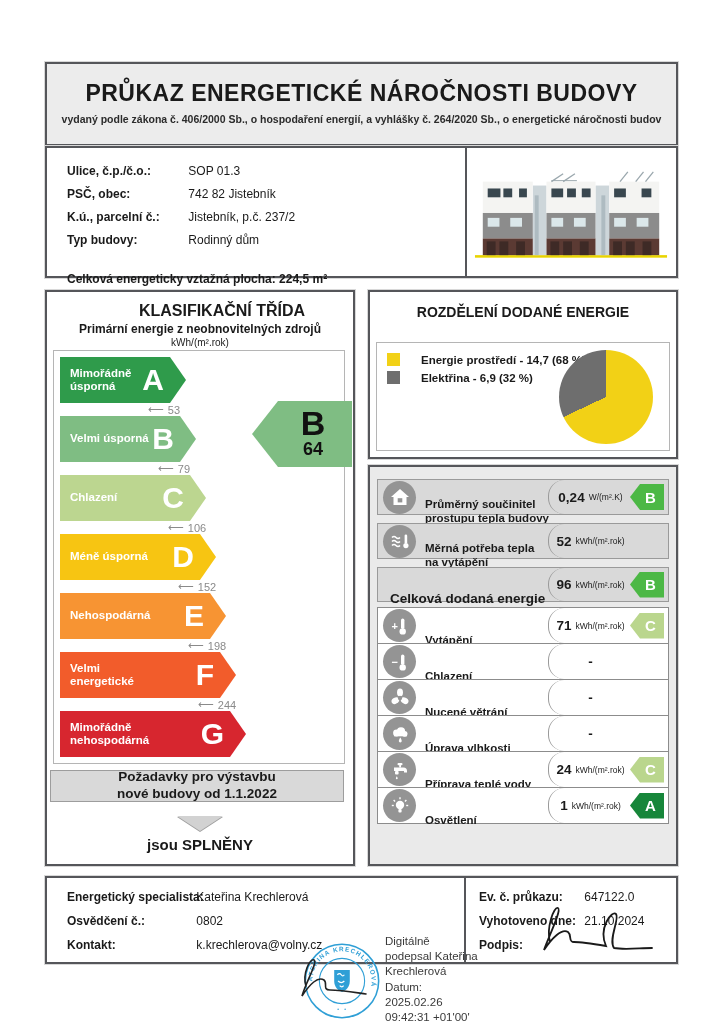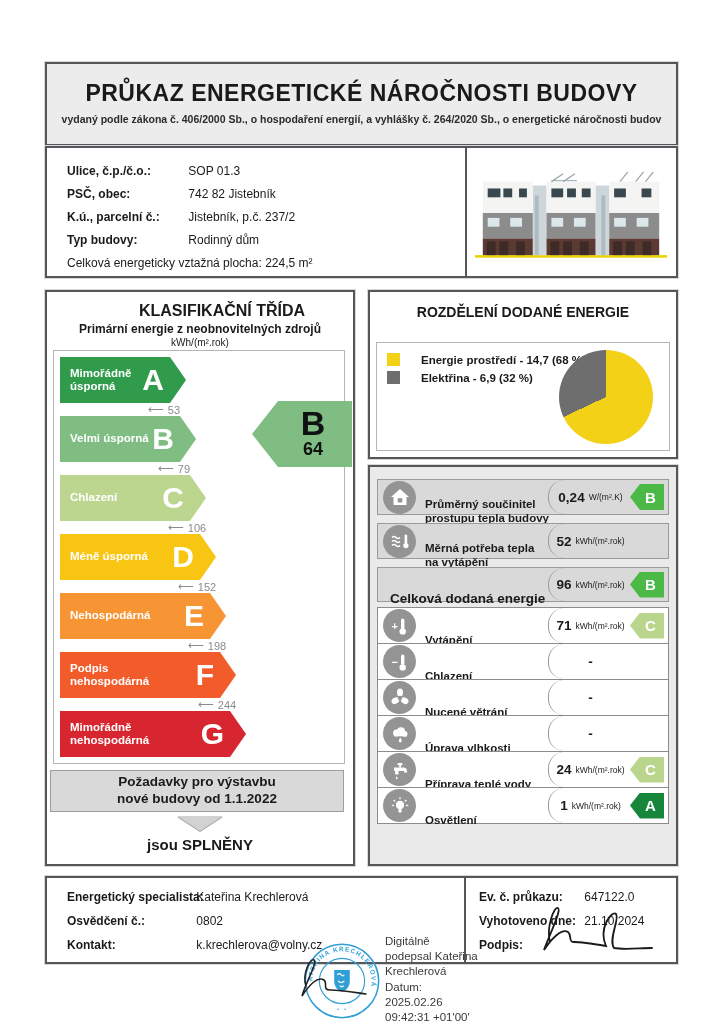--- a/index.html
+++ b/index.html
@@ -36,21 +36,21 @@
   .b-e{width:166px;background:#f79433}.b-f{width:176px;background:#f25c2b}
   .b-g{width:186px;background:#d7262f}
   .t-0{margin-left:88px}.t-1{margin-left:98px}.t-2{margin-left:108px}
   .t-3{margin-left:118px}.t-4{margin-left:128px}.t-5{margin-left:138px}
   .rating{position:absolute;left:198px;top:50px;width:100px;height:66px;background:#7fbd83;
       clip-path:polygon(0 50%,26px 0,100% 0,100% 100%,26px 100%);
       display:flex;flex-direction:column;align-items:center;justify-content:center;
       padding-left:22px;box-sizing:border-box;color:#111;}
   .rating .rl{font-size:34px;font-weight:bold;line-height:.9;}
   .rating .rv{font-size:18px;font-weight:bold;}
-  .req{position:absolute;left:3px;top:478px;width:294px;height:42px;background:#d9d9d9;
+  .req{position:absolute;left:3px;top:478px;width:294px;height:32px;background:#d9d9d9;
       border:1.5px solid #9d9d9d;box-sizing:border-box;display:flex;align-items:center;justify-content:center;
       font-size:13.5px;font-weight:bold;white-space:pre-line;line-height:1.25;}
   .chev{position:absolute;left:50%;top:524px;transform:translateX(-50%);width:0;height:0;
       border-left:23px solid transparent;border-right:23px solid transparent;border-top:15px solid #d2d2d2;
       filter:drop-shadow(0 1px 0 #9d9d9d);}
   .splneny{position:absolute;left:0;right:0;top:544px;font-size:15px;font-weight:bold;}
   
   .pie-box{left:368px;top:290px;width:306px;height:165px;text-align:center;}
   .pie-box .t1{margin-top:12px;font-size:14px;font-weight:bold;}
   .pie-box .t2{font-size:11px;margin-top:1px;}
@@ -111,21 +111,21 @@
       <span>742 82 Jistebník</span>
     </div>
     <div class="info-row" style="top:62px">
       <b>K.ú., parcelní č.:</b>
       <span>Jistebník, p.č. 237/2</span>
     </div>
     <div class="info-row" style="top:85px">
       <b>Typ budovy:</b>
       <span>Rodinný dům</span>
     </div>
-    <div class="info-row" style="top:108px;font-weight:normal">
+    <div class="info-row" style="top:124px;font-weight:bold">
       <span>Celková energeticky vztažná plocha:</span>
       <span>224,5 m²</span>
     </div>
     <div class="imgcell">
       <svg width="196" height="112" viewBox="0 0 200 114">
         <rect x="0" y="0" width="200" height="114" fill="#ffffff"></rect>
         <rect x="2" y="101" width="196" height="2.6" fill="#e9d400"></rect>
 
         <rect x="61" y="30" width="14" height="71" fill="#cdd6da"></rect>
         <rect x="125" y="30" width="14" height="71" fill="#cdd6da"></rect>
@@ -225,21 +225,21 @@
       <div class="band-arrow b-e">
         <span class="band-label">Nehospodárná</span>
         <span class="band-letter">E</span>
       </div>
       <div class="thr t-4">
           <span class="ar">⟵</span>
           <span>198</span>
         </div>
 
       <div class="band-arrow b-f">
-        <span class="band-label">Podpis nehospodárná</span>
+        <span class="band-label">Velmi energetické</span>
         <span class="band-letter">F</span>
       </div>
       <div class="thr t-5">
           <span class="ar">⟵</span>
           <span>244</span>
         </div>
 
       <div class="band-arrow b-g">
         <span class="band-label">Mimořádně nehospodárná</span>
         <span class="band-letter">G</span>

